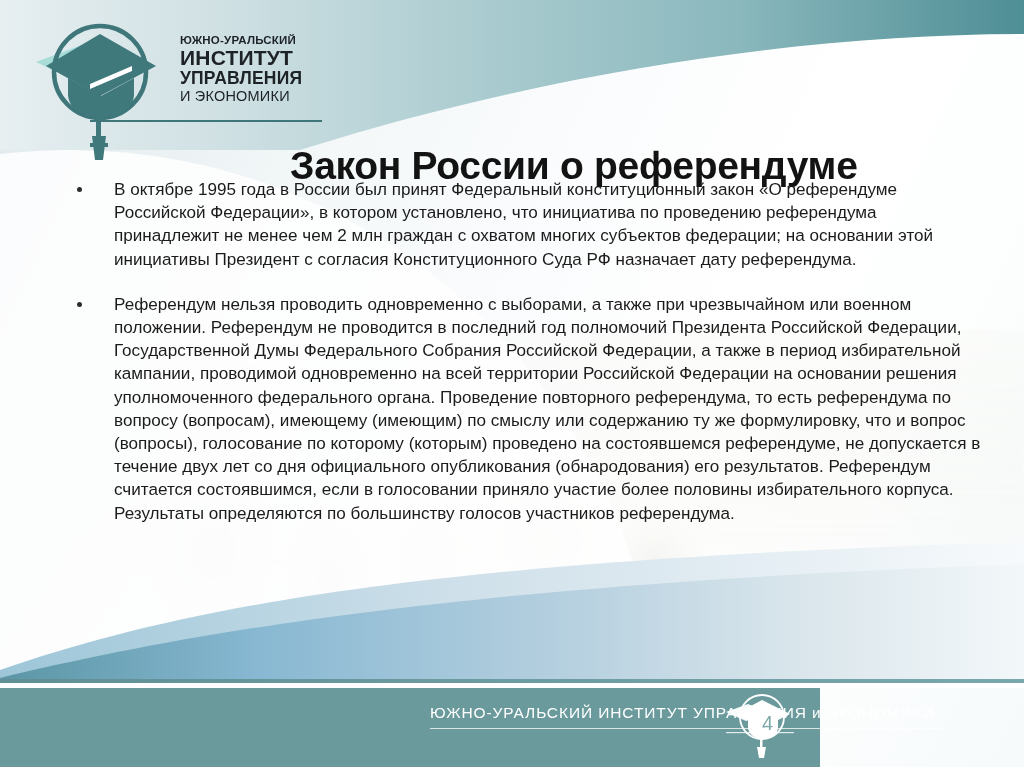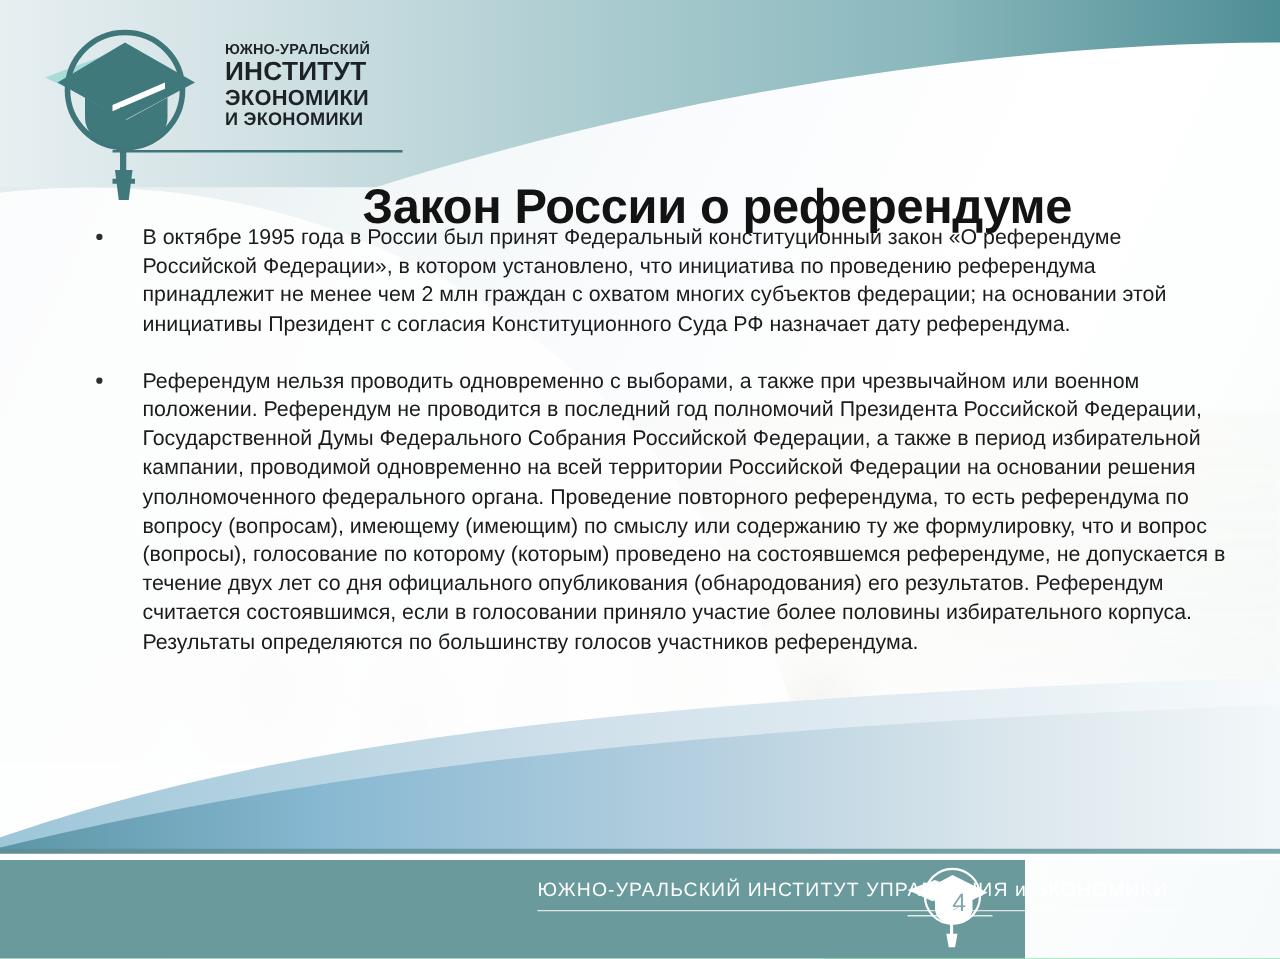--- a/index.html
+++ b/index.html
@@ -184,21 +184,21 @@
     line-height: 22px;
   }
   .lw3 {
     font-size: 17.5px;
     font-weight: 700;
     letter-spacing: 0.2px;
     line-height: 19px;
   }
   .lw4 {
     font-size: 14.5px;
-    font-weight: 700;
+    font-weight: 400;
     letter-spacing: 0.2px;
     line-height: 17px;
   }
   .logo-underline {
     position: absolute;
     left: 62px;
     top: 110px;
     width: 232px;
     height: 2px;
     background: #3e767a;
@@ -297,21 +297,21 @@
       <path d="M40,68 L40,84 C40,100 58,108 73,108 C88,108 106,100 106,84 L106,68 L73,86 Z" fill="#3f797c"></path>
       <path d="M104,56 L62,74 L62,79 L104,61 Z" fill="#ffffff"></path>
       <rect x="68" y="76" width="5" height="58" fill="#3f797c"></rect>
       <polygon points="64,126 78,126 75,150 67,150" fill="#3f797c"></polygon>
       <rect x="62" y="133" width="18" height="4" fill="#3f797c"></rect>
     </svg>
 
     <div class="logo-words">
       <div class="lw1">ЮЖНО-УРАЛЬСКИЙ</div>
       <div class="lw2">ИНСТИТУТ</div>
-      <div class="lw3">ЭКОНОМИКИ</div>
+      <div class="lw3">УПРАВЛЕНИЯ</div>
       <div class="lw4">И ЭКОНОМИКИ</div>
     </div>
     <div class="logo-underline"></div>
   </div>
 
   <h1 class="slide-title">Закон России о референдуме</h1>
 
   <div class="body-area">
     <div class="bullet-row">
       <span class="bullet-dot"></span>

